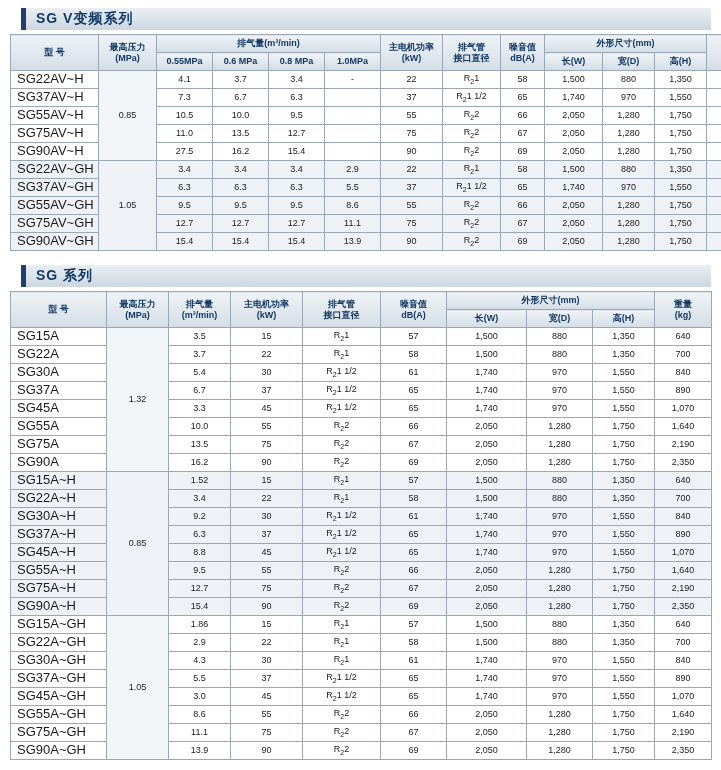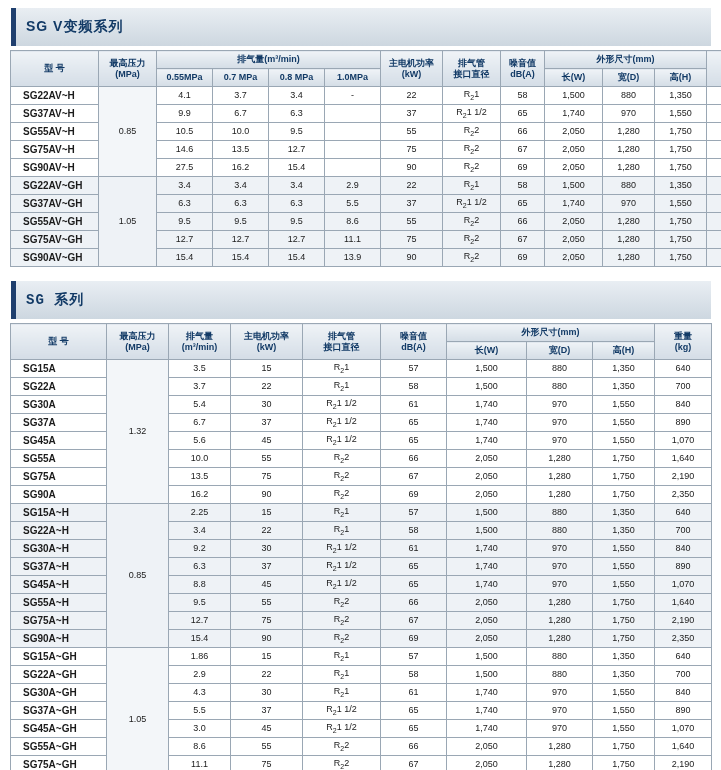--- a/index.html
+++ b/index.html
@@ -9,22 +9,22 @@
     font-family:"Liberation Sans","DejaVu Sans",sans-serif;
     font-size:10px;
     color:#1a1a1a;
     -webkit-font-smoothing:antialiased;
   }
   .page{position:relative;width:721px;height:770px;padding:0;box-sizing:border-box;}
 
   
   .sec-head{
     display:flex;align-items:center;
-    height:38px;
-    margin:8px 10px 4px 11px;
+    height:22px;
+    margin:8px 10px 4px 21px;
     background:linear-gradient(to bottom,#e9eef3,#cdd7e0);
     border-left:5px solid #1f3f6e;
   }
   .sec-head .t{
     font-size:14px;font-weight:bold;color:#123a66;
     padding-left:10px;letter-spacing:1px;
   }
 
   
   table{
@@ -43,21 +43,21 @@
     height:15px;
   }
   th{
     background:linear-gradient(to bottom,#eff3f7,#d4dde6);
     color:#123a66;
     font-weight:bold;
     font-size:9px;
   }
   td{background:#ffffff;}
   tr.alt td{background:#eef2f6;}
-  td.model{font-weight:bold;text-align:left;padding-left:12px;font-size:10px;}
+  td.model{font-weight:normal;text-align:left;padding-left:6px;font-size:13px;}
   .sub{font-size:7px;vertical-align:sub;}
   .band{background:#f3f6f9;}
 </style>
 </head>
 <body>
 
 <div class="page">
 
   <div class="sec-head">
     <div class="t">SG V变频系列</div>
@@ -85,21 +85,21 @@
         <th rowspan="2">最高压力<br>(MPa)</th>
         <th colspan="4">排气量(m³/min)</th>
         <th rowspan="2">主电机功率<br>(kW)</th>
         <th rowspan="2">排气管<br>接口直径</th>
         <th rowspan="2">噪音值<br>dB(A)</th>
         <th colspan="3">外形尺寸(mm)</th>
         <th rowspan="2">重量<br>(kg)</th>
       </tr>
       <tr>
         <th>0.55MPa</th>
-        <th>0.7 MPa</th>
+        <th>0.6 MPa</th>
         <th>0.8 MPa</th>
         <th>1.0MPa</th>
         <th>长(W)</th>
         <th>宽(D)</th>
         <th>高(H)</th>
       </tr>
     </thead>
     <tbody id="tbody-sgv">
         <tr>
           <td class="model">SG22AV~H</td>
@@ -111,21 +111,21 @@
           <td>22</td>
           <td>R<span class="sub">2</span>1</td>
           <td>58</td>
           <td>1,500</td>
           <td>880</td>
           <td>1,350</td>
           <td>730</td>
         </tr>
         <tr>
           <td class="model">SG37AV~H</td>
-          <td>9.9</td>
+          <td>7.3</td>
           <td>6.7</td>
           <td>6.3</td>
           <td></td>
           <td>37</td>
           <td>R<span class="sub">2</span>1 1/2</td>
           <td>65</td>
           <td>1,740</td>
           <td>970</td>
           <td>1,550</td>
           <td>940</td>
@@ -139,21 +139,21 @@
           <td>55</td>
           <td>R<span class="sub">2</span>2</td>
           <td>66</td>
           <td>2,050</td>
           <td>1,280</td>
           <td>1,750</td>
           <td>1,680</td>
         </tr>
         <tr>
           <td class="model">SG75AV~H</td>
-          <td>14.6</td>
+          <td>11.0</td>
           <td>13.5</td>
           <td>12.7</td>
           <td></td>
           <td>75</td>
           <td>R<span class="sub">2</span>2</td>
           <td>67</td>
           <td>2,050</td>
           <td>1,280</td>
           <td>1,750</td>
           <td>2,240</td>
@@ -239,21 +239,21 @@
           <td>R<span class="sub">2</span>2</td>
           <td>69</td>
           <td>2,050</td>
           <td>1,280</td>
           <td>1,750</td>
           <td>2,420</td>
         </tr>
       </tbody>
   </table>
 
-  <div class="sec-head" style="margin-top:14px;font-family:Liberation Mono, monospace;">
+  <div class="sec-head" style="margin-top:14px;">
     <div class="t">SG 系列</div>
   </div>
 
   <table>
     <colgroup>
       <col style="width:96px">
         <col style="width:62px">
         <col style="width:62px">
       <col style="width:72px">
         <col style="width:78px">
@@ -321,21 +321,21 @@
           <td>37</td>
           <td>R<span class="sub">2</span>1 1/2</td>
           <td>65</td>
           <td>1,740</td>
           <td>970</td>
           <td>1,550</td>
           <td>890</td>
         </tr>
         <tr>
           <td class="model">SG45A</td>
-          <td>5.6</td>
+          <td>3.3</td>
           <td>45</td>
           <td>R<span class="sub">2</span>1 1/2</td>
           <td>65</td>
           <td>1,740</td>
           <td>970</td>
           <td>1,550</td>
           <td>1,070</td>
         </tr>
         <tr>
           <td class="model">SG55A</td>
@@ -366,21 +366,21 @@
           <td>R<span class="sub">2</span>2</td>
           <td>69</td>
           <td>2,050</td>
           <td>1,280</td>
           <td>1,750</td>
           <td>2,350</td>
         </tr>
         <tr class="alt">
           <td class="model">SG15A~H</td>
           <td class="band" rowspan="8">0.85</td>
-          <td>2.25</td>
+          <td>1.52</td>
           <td>15</td>
           <td>R<span class="sub">2</span>1</td>
           <td>57</td>
           <td>1,500</td>
           <td>880</td>
           <td>1,350</td>
           <td>640</td>
         </tr>
         <tr class="alt">
           <td class="model">SG22A~H</td>

